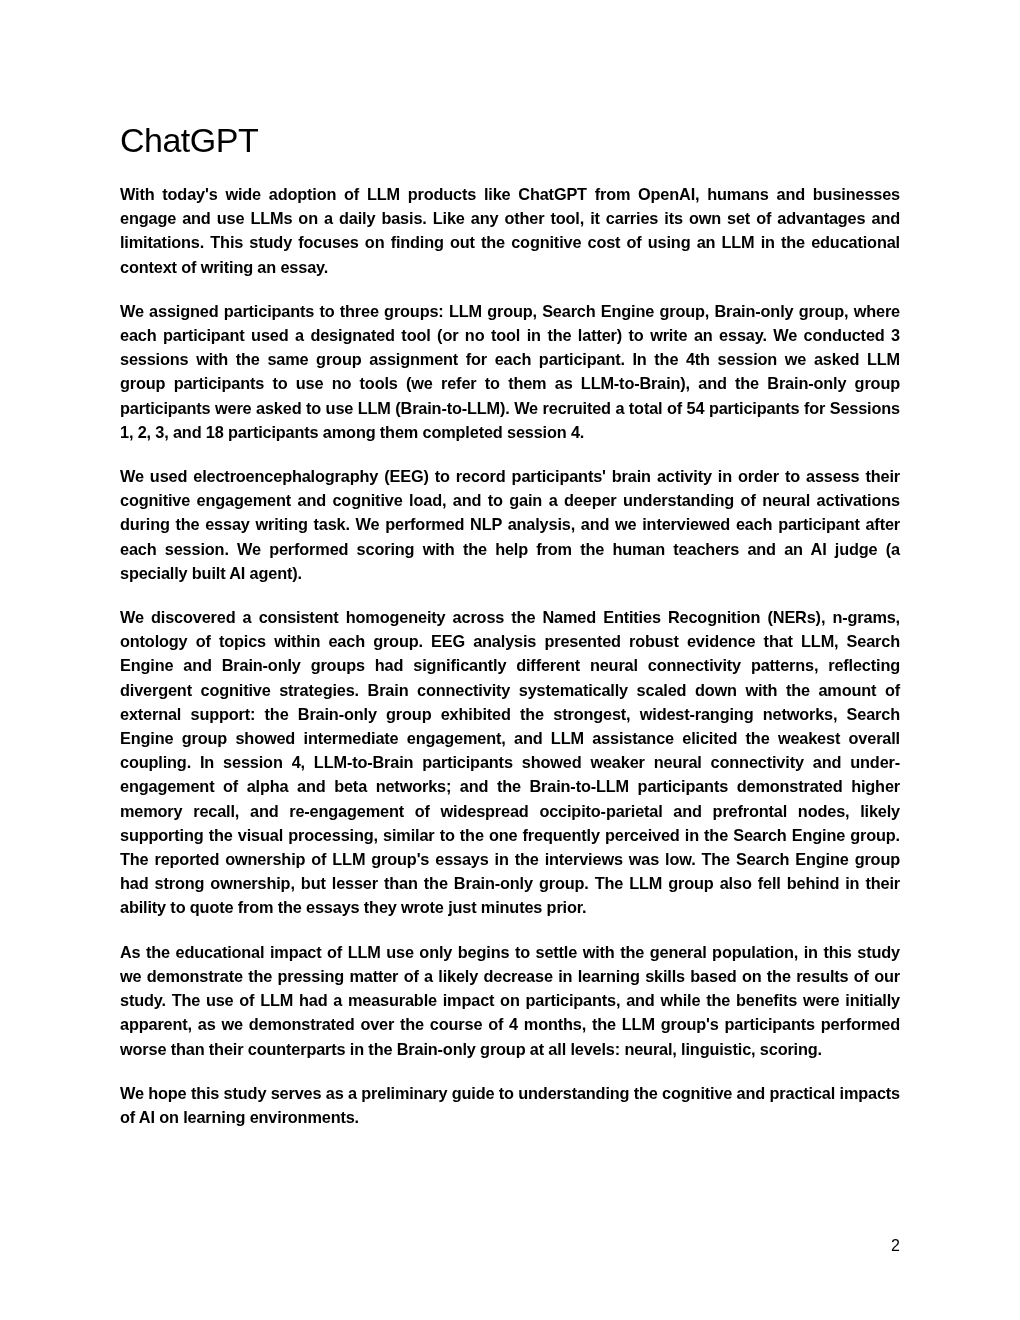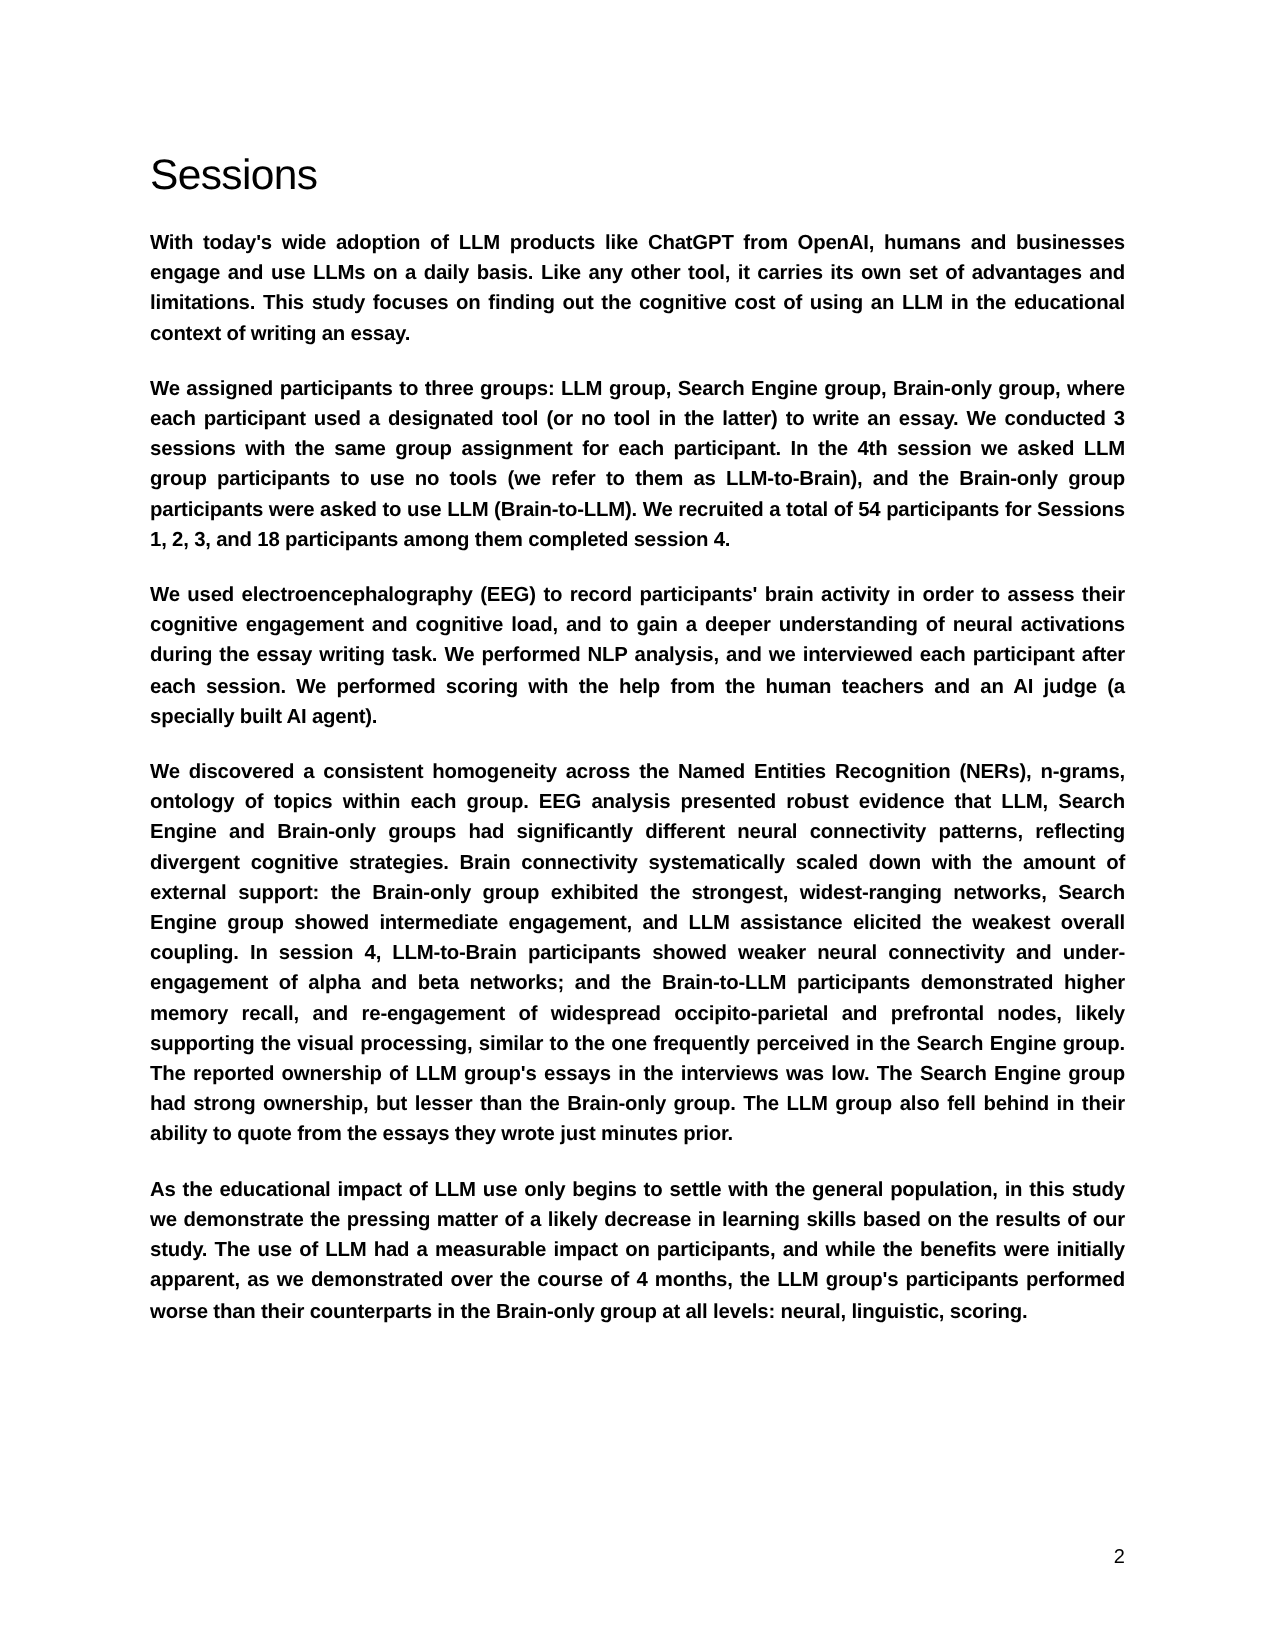--- a/index.html
+++ b/index.html
@@ -50,22 +50,23 @@
       right: 120px;
       top: 1236px;
       font-size: 16px;
       line-height: 20px;
     }
   </style>
 </head>
 <body>
 
 <div class="page">
-  <h1 class="title">Sessions</h1>
+  <h1 class="title">ChatGPT</h1>
   <div class="body-text">
     <p class="para">With today's wide adoption of LLM products like ChatGPT from OpenAI, humans and businesses engage and use LLMs on a daily basis. Like any other tool, it carries its own set of advantages and limitations. This study focuses on finding out the cognitive cost of using an LLM in the educational context of writing an essay.</p>
     <p class="para">We assigned participants to three groups: LLM group, Search Engine group, Brain-only group, where each participant used a designated tool (or no tool in the latter) to write an essay. We conducted 3 sessions with the same group assignment for each participant. In the 4th session we asked LLM group participants to use no tools (we refer to them as LLM-to-Brain), and the Brain-only group participants were asked to use LLM (Brain-to-LLM). We recruited a total of 54 participants for Sessions 1, 2, 3, and 18 participants among them completed session 4.</p>
     <p class="para">We used electroencephalography (EEG) to record participants' brain activity in order to assess their cognitive engagement and cognitive load, and to gain a deeper understanding of neural activations during the essay writing task. We performed NLP analysis, and we interviewed each participant after each session. We performed scoring with the help from the human teachers and an AI judge (a specially built AI agent).</p>
     <p class="para">We discovered a consistent homogeneity across the Named Entities Recognition (NERs), n-grams, ontology of topics within each group. EEG analysis presented robust evidence that LLM, Search Engine and Brain-only groups had significantly different neural connectivity patterns, reflecting divergent cognitive strategies. Brain connectivity systematically scaled down with the amount of external support: the Brain‑only group exhibited the strongest, widest-ranging networks, Search Engine group showed intermediate engagement, and LLM assistance elicited the weakest overall coupling. In session 4, LLM-to-Brain participants showed weaker neural connectivity and under-engagement of alpha and beta networks; and the Brain-to-LLM participants demonstrated higher memory recall, and re‑engagement of widespread occipito-parietal and prefrontal nodes, likely supporting the visual processing, similar to the one frequently perceived in the Search Engine group. The reported ownership of LLM group's essays in the interviews was low. The Search Engine group had strong ownership, but lesser than the Brain-only group. The LLM group also fell behind in their ability to quote from the essays they wrote just minutes prior.</p>
     <p class="para">As the educational impact of LLM use only begins to settle with the general population, in this study we demonstrate the pressing matter of a likely decrease in learning skills based on the results of our study. The use of LLM had a measurable impact on participants, and while the benefits were initially apparent, as we demonstrated over the course of 4 months, the LLM group's participants performed worse than their counterparts in the Brain-only group at all levels: neural, linguistic, scoring.</p>
+    <p class="para">We hope this study serves as a preliminary guide to understanding the cognitive and practical impacts of AI on learning environments.</p>
   </div>
 </div>
 <div class="page-number">2</div>
 
 </body></html>

